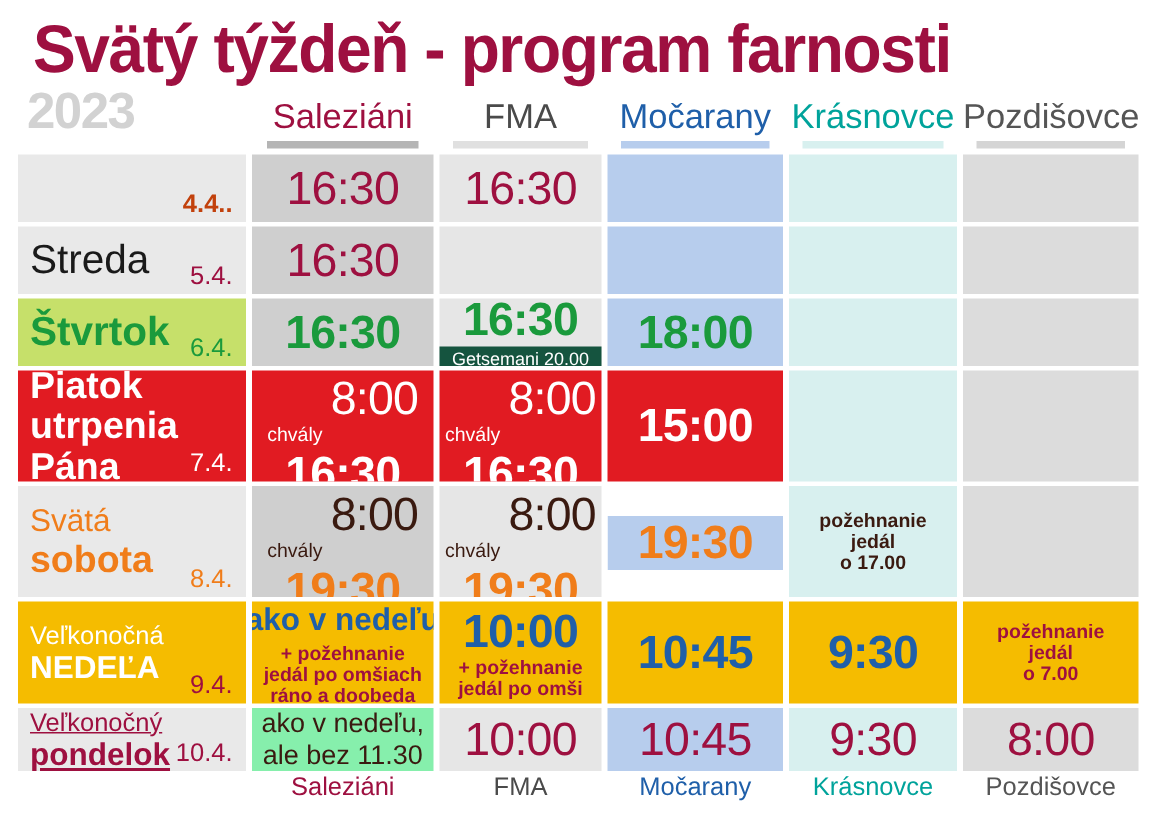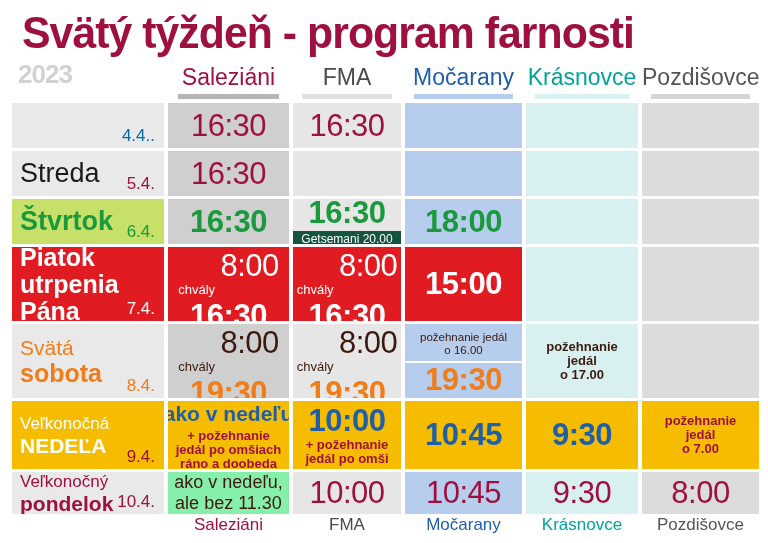--- a/index.html
+++ b/index.html
@@ -13,21 +13,21 @@
   
   .title{
     position:absolute;left:22px;top:8px;
     font-size:45px;line-height:50px;font-weight:bold;
     color:#9e1040;letter-spacing:-1px;
     transform:scaleX(0.95);transform-origin:left top;
     white-space:nowrap;
   }
   .year{
     position:absolute;left:18px;top:54px;
-    font-size:26px;line-height:40px;font-weight:bold;
+    font-size:34px;line-height:40px;font-weight:bold;
     color:#d2d2d2;letter-spacing:-1px;
   }
 
   
   .hdr{
     position:absolute;top:64px;height:30px;
     font-size:23px;line-height:26px;font-weight:normal;
     text-align:center;white-space:nowrap;
   }
   .hdr .swatch{
@@ -88,21 +88,21 @@
 
   <div id="headers">
       <div class="hdr" style="left: 168px; width: 121px; color: rgb(158, 16, 64);"><span>Saleziáni</span><span class="swatch" style="background: rgb(181, 181, 181);"></span></div>
       <div class="hdr" style="left: 293px; width: 108px; color: rgb(74, 74, 74);"><span>FMA</span><span class="swatch" style="background: rgb(224, 224, 224);"></span></div>
       <div class="hdr" style="left: 405px; width: 117px; color: rgb(31, 95, 169);"><span>Močarany</span><span class="swatch" style="background: rgb(183, 205, 237);"></span></div>
       <div class="hdr" style="left: 526px; width: 112px; color: rgb(0, 163, 155);"><span>Krásnovce</span><span class="swatch" style="background: rgb(216, 240, 239);"></span></div>
       <div class="hdr" style="left: 642px; width: 117px; color: rgb(85, 85, 85);"><span>Pozdišovce</span><span class="swatch" style="background: rgb(213, 213, 213);"></span></div>
     </div>
   <div id="grid">
       <div class="cell daycell" style="left: 12px; top: 103px; width: 152px; height: 45px; background: rgb(233, 233, 233); position: absolute;">
-        <div class="daydate" style="color: #0369a1;">4.4..</div>
+        <div class="daydate" style="color: #c2410c; font-weight: bold;">4.4..</div>
       </div>
       <div class="cell" style="left: 168px; top: 103px; width: 121px; height: 45px; background: rgb(207, 207, 207); position: absolute;">
         <div class="t-big" style="color: rgb(158, 16, 64);">16:30</div>
       </div>
       <div class="cell" style="left: 293px; top: 103px; width: 108px; height: 45px; background: rgb(230, 230, 230); position: absolute;">
         <div class="t-big" style="color: rgb(158, 16, 64);">16:30</div>
       </div>
       <div class="cell" style="left: 405px; top: 103px; width: 117px; height: 45px; background: rgb(183, 205, 237); position: absolute;"></div>
       <div class="cell" style="left: 526px; top: 103px; width: 112px; height: 45px; background: rgb(216, 240, 239); position: absolute;"></div>
       <div class="cell" style="left: 642px; top: 103px; width: 117px; height: 45px; background: rgb(220, 220, 220); position: absolute;"></div>
@@ -191,24 +191,20 @@
         <div class="row-line">
           <div class="lbl2" style="color: rgb(58, 26, 16);">
             <span>Ranné</span>
             <span>chvály</span>
           </div>
           <div class="t-big" style="color: rgb(58, 26, 16);">8:00</div>
         </div>
         <div class="t-big" style="color: rgb(240, 125, 26); font-weight: bold; margin-top: 3px;">19:30</div>
       </div>
       <div class="cell" style="left: 405px; top: 324px; width: 117px; height: 74px; background: rgb(255, 255, 255); position: absolute;">
-        <div class="subblock" style="background: rgb(183, 205, 237); height: 50%; padding-top: 3px;">
-          <div class="t-tiny" style="color: rgb(58, 26, 16); white-space: nowrap;">požehnanie jedál</div>
-          <div class="t-tiny" style="color: rgb(58, 26, 16); white-space: nowrap;">o 16.00</div>
-        </div>
         <div class="subblock" style="background: rgb(183, 205, 237); height: 48%; margin-top: 2px;">
           <div class="t-big" style="color: rgb(240, 125, 26); font-weight: bold;">19:30</div>
         </div>
       </div>
       <div class="cell" style="left: 526px; top: 324px; width: 112px; height: 74px; background: rgb(216, 240, 239); position: absolute;">
         <div style="display: flex; flex-direction: column; align-items: center;">
           <div class="t-small" style="color: rgb(58, 26, 16); white-space: nowrap; font-weight: bold;">požehnanie</div>
           <div class="t-small" style="color: rgb(58, 26, 16); white-space: nowrap; font-weight: bold;">jedál</div>
           <div class="t-small" style="color: rgb(58, 26, 16); white-space: nowrap; font-weight: bold;">o 17.00</div>
         </div>
@@ -243,21 +239,21 @@
         <div class="t-big" style="color: rgb(31, 95, 169); font-weight: bold;">9:30</div>
       </div>
       <div class="cell" style="left: 642px; top: 401px; width: 117px; height: 68px; background: rgb(245, 188, 0); position: absolute;">
         <div style="display: flex; flex-direction: column; align-items: center;">
           <div class="t-small" style="color: rgb(158, 16, 64); white-space: nowrap; font-weight: bold;">požehnanie</div>
           <div class="t-small" style="color: rgb(158, 16, 64); white-space: nowrap; font-weight: bold;">jedál</div>
           <div class="t-small" style="color: rgb(158, 16, 64); white-space: nowrap; font-weight: bold;">o 7.00</div>
         </div>
       </div>
       <div class="cell daycell" style="left: 12px; top: 472px; width: 152px; height: 42px; background: rgb(233, 233, 233); position: absolute;">
-        <div style="color: rgb(158, 16, 64); font-size: 21px; font-weight: bold; line-height: 23px; width: 100%; text-align: left;">
+        <div style="color: rgb(158, 16, 64); font-size: 21px; font-weight: bold; line-height: 23px; width: 100%; text-align: left; text-decoration: underline;">
           <div style="white-space: nowrap; font-size: 17px; line-height: 20px; font-weight: normal;">Veľkonočný</div>
           <div style="white-space: nowrap;">pondelok</div>
         </div>
         <div class="daydate" style="color: rgb(158, 16, 64);">10.4.</div>
       </div>
       <div class="cell" style="left: 168px; top: 472px; width: 121px; height: 42px; background: #86efac; position: absolute;">
         <div style="display: flex; flex-direction: column; align-items: center;">
           <div class="t-small" style="color: rgb(58, 26, 16); white-space: nowrap; font-weight: normal; font-size: 18px; line-height: 21px;">ako v nedeľu,</div>
           <div class="t-small" style="color: rgb(58, 26, 16); white-space: nowrap; font-weight: normal; font-size: 18px; line-height: 21px;">ale bez 11.30</div>
         </div>

